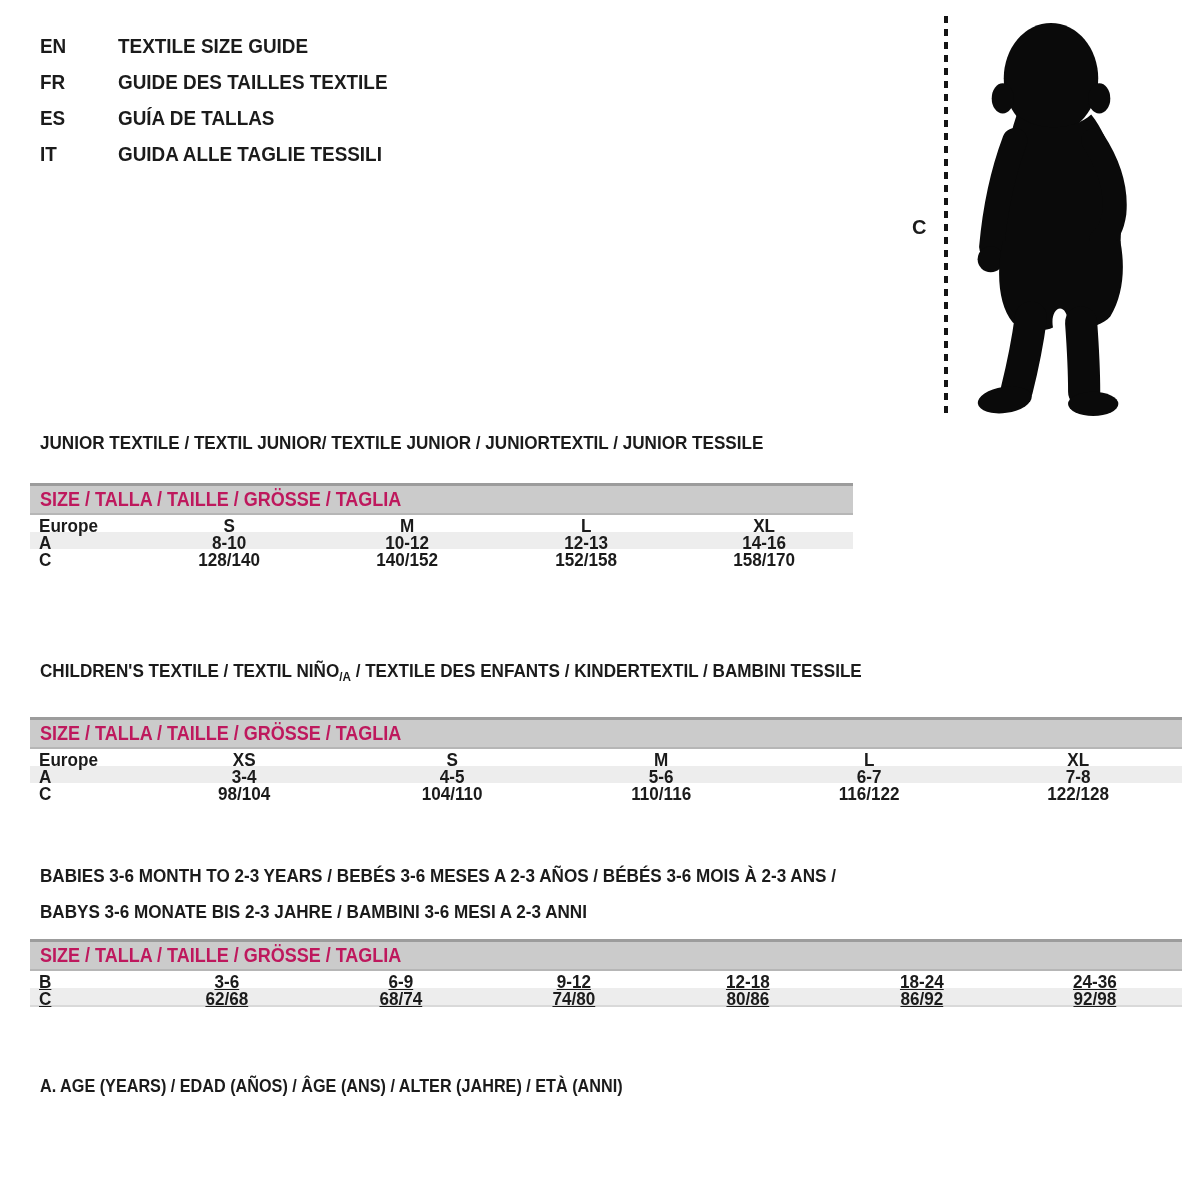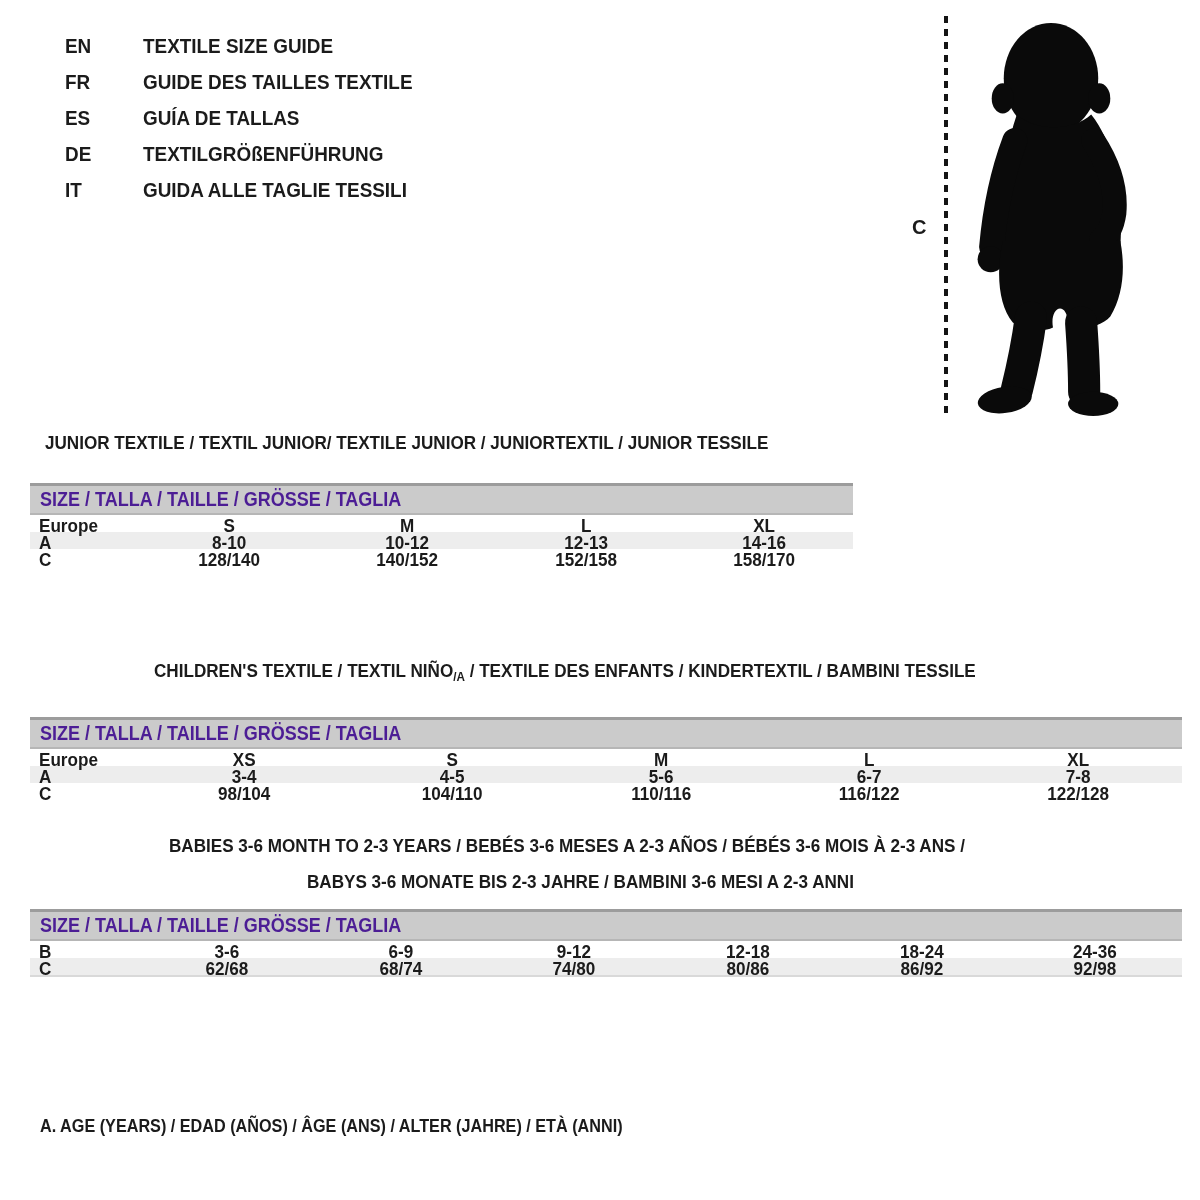--- a/index.html
+++ b/index.html
@@ -5,78 +5,74 @@
   html,body{margin:0;padding:0;}
   body{
     width:1200px;height:1200px;position:relative;background:#ffffff;
     font-family:"Liberation Sans", sans-serif;color:#1b1b1b;overflow:hidden;
   }
   .cond{display:inline-block;transform:scaleX(0.9);transform-origin:0 50%;white-space:nowrap;}
 
   
   .lang-block{position:absolute;left:40px;top:28px;}
   .lang-row{display:flex;line-height:36px;font-size:21px;font-weight:700;}
-  .lang-code{width:78px;flex:0 0 78px;margin-left:25px;}
+  .lang-code{width:78px;flex:0 0 78px;}
 
   
   .dash-line{
     position:absolute;left:944px;top:16px;width:4px;height:400px;
     background:repeating-linear-gradient(to bottom,#141414 0 7px,transparent 7px 13px);
   }
   .height-label{position:absolute;left:912px;top:216px;font-size:20px;font-weight:700;}
   .sil-svg{position:absolute;left:962px;top:16px;}
   .sil{fill:#0a0a0a;}
   .sil-stroke{stroke:#0a0a0a;fill:none;stroke-linecap:round;}
 
   
   .size-table{position:absolute;left:30px;}
   #t1{top:432px;width:823px;}
   #t2{top:640px;width:1152px;margin-top:20px;}
-  #t3{top:828px;width:1152px;}
-  .ttitle{font-size:19px;font-weight:700;padding-left:10px;line-height:22px;text-align:center;}
+  #t3{top:858px;width:1152px;text-decoration:underline;}
+  .ttitle{font-size:19px;font-weight:700;padding-left:10px;line-height:22px;}
   #t3 .ttitle{line-height:36px;padding-left:10px;}
   .bar{
     margin-top:29px;height:27px;background:#cbcbcb;
     border-top:3px solid #9c9c9c;border-bottom:2px solid #b6b6b6;
-    font-size:20px;font-weight:700;line-height:27px;padding-left:10px;color:#4c1d95;
+    font-size:20px;font-weight:700;line-height:27px;padding-left:10px;color:#be185d;
   }
   #t3 .bar{margin-top:9px;}
   .trow{display:grid;height:17px;align-items:center;font-size:19px;font-weight:700;}
   .cols4{grid-template-columns:110px repeat(4,1fr);}
   .cols5{grid-template-columns:110px repeat(5,1fr);}
   .cols6{grid-template-columns:110px repeat(6,1fr);}
   .trow .cell{text-align:center;transform:scaleX(0.9);transform-origin:50% 50%;}
   .trow .lbl{text-align:left;padding-left:10px;transform-origin:0 50%;}
   .shaded{background:#ededed;}
   .tbl-end{border-bottom:2px solid #d9d9d9;}
   .subA{font-size:13px;vertical-align:-4px;font-weight:700;}
 
   
-  .footnotes{position:absolute;left:40px;top:1068px;margin-top:40px;}
+  .footnotes{position:absolute;left:40px;top:1068px;}
   .fn-line{line-height:36px;font-size:18px;font-weight:700;}
 </style>
 </head>
 <body>
 
 <div class="lang-block">
   <div class="lang-row">
     <span class="lang-code"><span class="cond">EN</span></span>
     <span class="cond">TEXTILE SIZE GUIDE</span>
   </div>
   <div class="lang-row">
     <span class="lang-code"><span class="cond">FR</span></span>
     <span class="cond">GUIDE DES TAILLES TEXTILE</span>
   </div>
   <div class="lang-row">
     <span class="lang-code"><span class="cond">ES</span></span>
     <span class="cond">GUÍA DE TALLAS</span>
-  </div>
-  <div class="lang-row">
-    <span class="lang-code"><span class="cond">DE</span></span>
-    <span class="cond">TEXTILGRÖßENFÜHRUNG</span>
   </div>
   <div class="lang-row">
     <span class="lang-code"><span class="cond">IT</span></span>
     <span class="cond">GUIDA ALLE TAGLIE TESSILI</span>
   </div>
 </div>
 
 <div class="dash-line"></div>
 <div class="height-label">C</div>
 <svg class="sil-svg" width="182" height="402" viewBox="0 0 180 400" aria-hidden="true">

